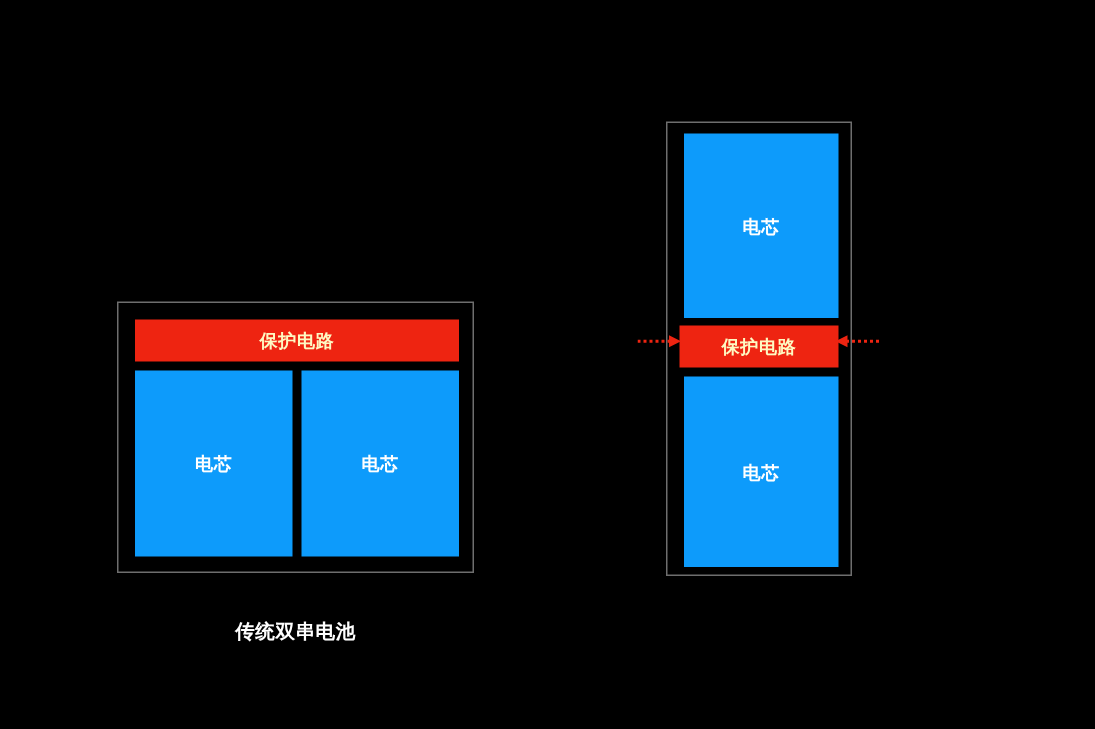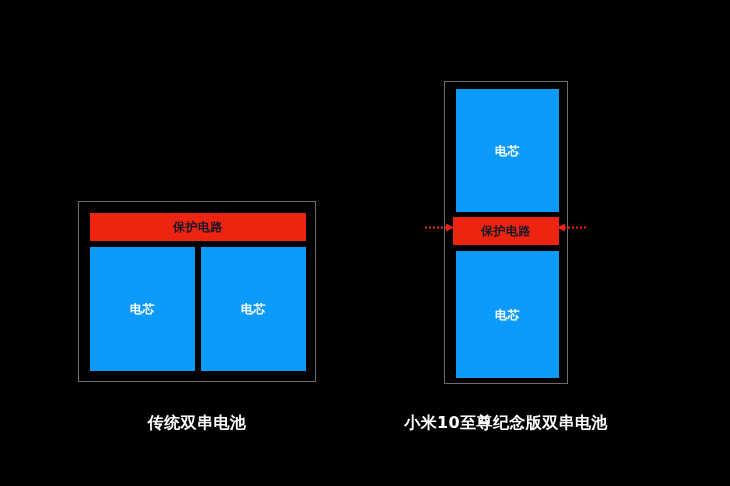--- a/index.html
+++ b/index.html
@@ -45,21 +45,21 @@
     justify-content: center;
     font-size: 12px;
     letter-spacing: 0.5px;
     line-height: 1;
   }
 
   .pcb {
     position: absolute;
     box-sizing: border-box;
     background: #ee2411;
-    color: #0f172a;
+    color: #fef9c3;
     display: flex;
     align-items: center;
     justify-content: center;
     font-size: 12px;
     letter-spacing: 0.5px;
     line-height: 1;
   }
 
   
   #pack-traditional {
@@ -127,21 +127,21 @@
   #arrow-right {
     left: 556px;
     top: 222px;
     width: 30px;
   }
 
   
   .caption {
     position: absolute;
     color: #ffffff;
-    font-size: 16px;
+    font-size: 13px;
     font-weight: bold;
     letter-spacing: 0.4px;
     line-height: 1;
     white-space: nowrap;
     text-align: center;
   }
   #caption-traditional {
     left: 47px;
     top: 415px;
     width: 300px;
@@ -180,15 +180,14 @@
   <svg class="arrow" id="arrow-left" viewBox="0 0 30 11">
     <line x1="0" y1="5.5" x2="22" y2="5.5" stroke="#ee2411" stroke-width="2" stroke-dasharray="2 2"></line>
     <polygon points="21,1.5 29,5.5 21,9.5" fill="#ee2411"></polygon>
   </svg>
 
   <svg class="arrow" id="arrow-right" viewBox="0 0 30 11">
     <line x1="8" y1="5.5" x2="30" y2="5.5" stroke="#ee2411" stroke-width="2" stroke-dasharray="2 2"></line>
     <polygon points="9,1.5 1,5.5 9,9.5" fill="#ee2411"></polygon>
   </svg>
 
-  <div class="caption" id="caption-ultra">小米10至尊纪念版双串电池</div>
 
 </div>
 
 </body></html>

